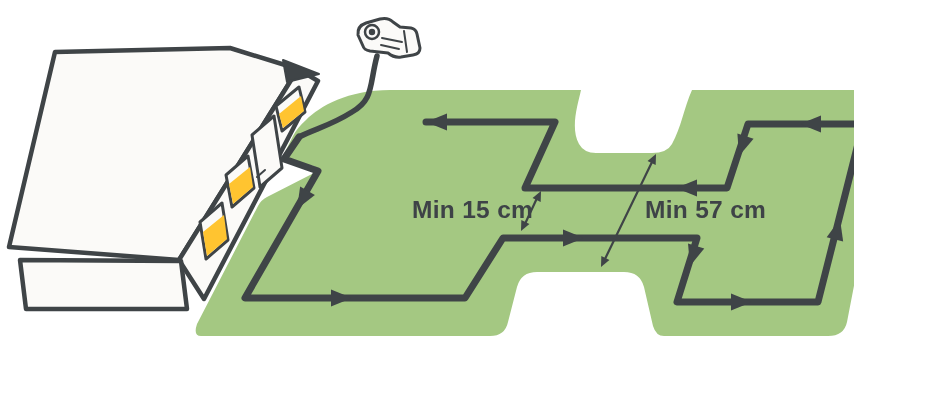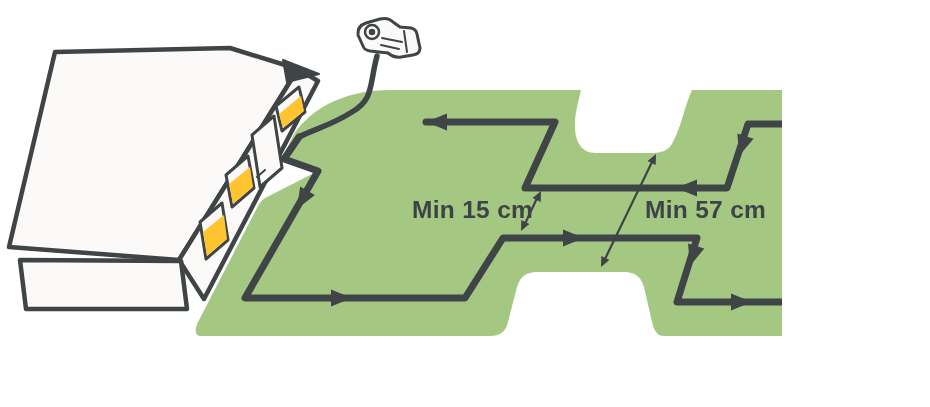--- a/index.html
+++ b/index.html
@@ -1,16 +1,16 @@
 <!DOCTYPE html>
 <html style="--background: #ffffff; --lawn: #a4c882; --wire: #3f4447; --house-fill: #fbfaf8; --house-stroke: #3f4447; --window-yellow: #ffc430; --text: #3e4347;"><head>
 <meta charset="utf-8">
 <style>
   html,body{margin:0;padding:0;background:#fff;}
-  .stage{position:relative;width:782px;height:407px;background:var(--background,#fff);overflow:hidden;
+  .stage{position:relative;width:854px;height:407px;background:var(--background,#fff);overflow:hidden;
          font-family:"Liberation Sans",sans-serif;}
   svg{display:block}
   .lawn{fill:var(--lawn);}
   .wire{stroke:var(--wire);stroke-width:7;fill:none;stroke-linejoin:round;stroke-linecap:round;}
   .cable{stroke:var(--wire);stroke-width:5.5;fill:none;stroke-linecap:round;}
   .arrowhead{fill:var(--wire);stroke:none;}
   .house-face{fill:var(--house-fill);stroke:var(--house-stroke);stroke-width:4.5;stroke-linejoin:round;}
   .dark-fill{fill:var(--house-stroke);stroke:var(--house-stroke);stroke-width:2;stroke-linejoin:round;}
   .win{fill:var(--house-fill);stroke:var(--house-stroke);stroke-width:3;stroke-linejoin:round;}
   .win-glass{fill:var(--window-yellow);stroke:none;}

